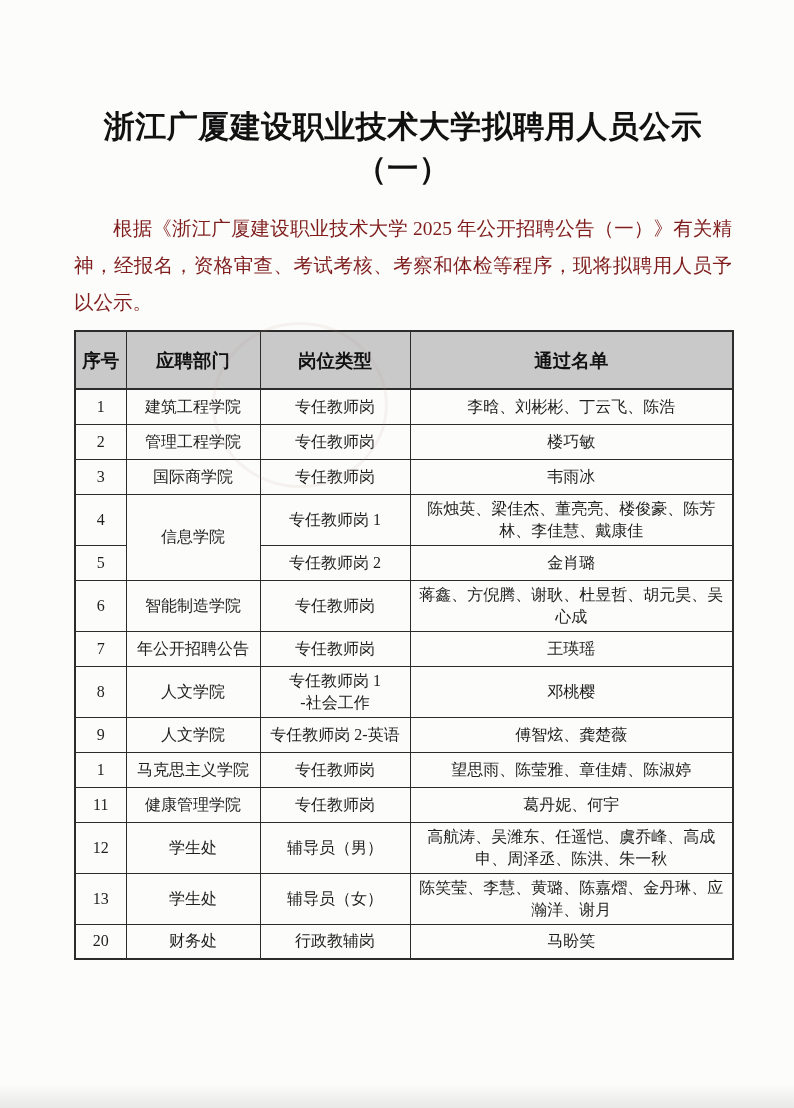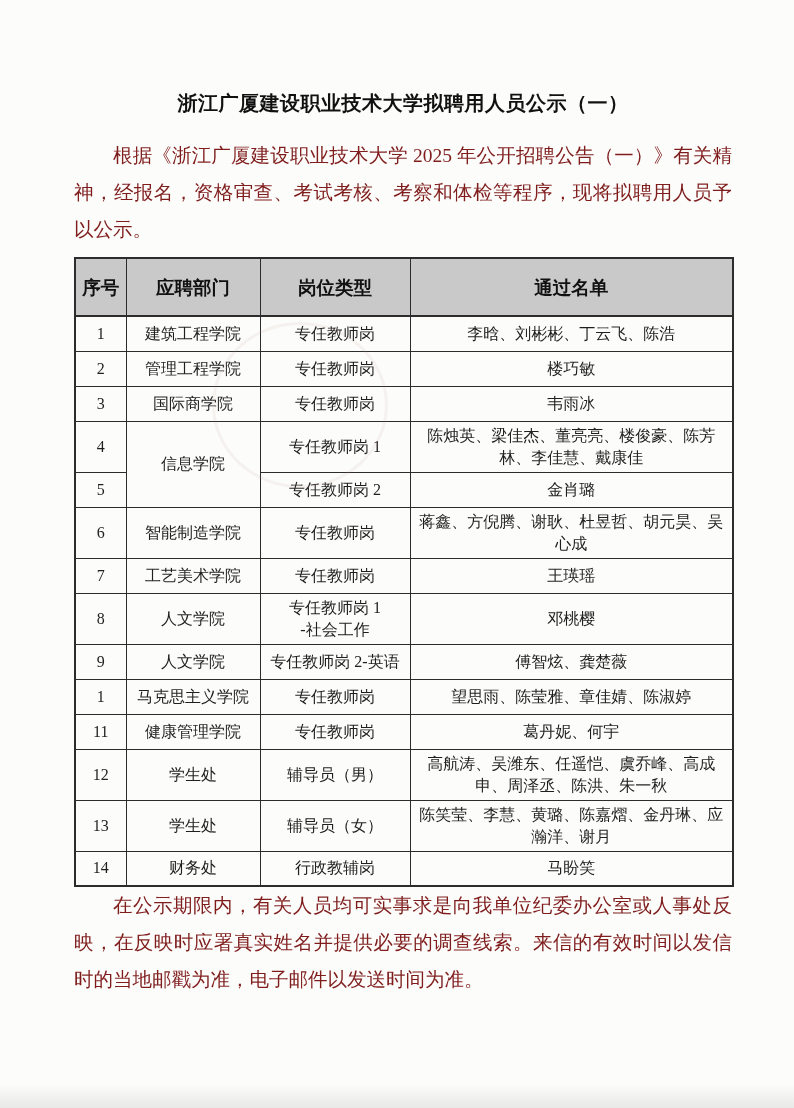--- a/index.html
+++ b/index.html
@@ -13,22 +13,22 @@
     height: 1108px;
     margin: 0 auto;
     background: #fcfcfa;
     overflow: hidden;
     font-family: "Liberation Serif", "DejaVu Serif", serif;
     color: #1f1f1f;
     box-sizing: border-box;
     padding: 90px 62px 0 74px;
   }
   .doc-title {
-    margin: 0;
-    font-size: 20px;
+    margin: 16px;
+    font-size: 31px;
     font-weight: bold;
     text-align: center;
     letter-spacing: 0.5px;
     color: #111;
   }
   .body-text {
     margin: 0;
     font-size: 19.5px;
     line-height: 37px;
     text-align: justify;
@@ -144,21 +144,21 @@
         <td class="c-names">金肖璐</td>
       </tr>
       <tr>
         <td class="c-no">6</td>
         <td class="c-dept">智能制造学院</td>
         <td class="c-pos">专任教师岗</td>
         <td class="c-names">蒋鑫、方倪腾、谢耿、杜昱哲、胡元昊、吴心成</td>
       </tr>
       <tr>
         <td class="c-no">7</td>
-        <td class="c-dept">工艺美术学院</td>
+        <td class="c-dept">年公开招聘公告</td>
         <td class="c-pos">专任教师岗</td>
         <td class="c-names">王瑛瑶</td>
       </tr>
       <tr>
         <td class="c-no">8</td>
         <td class="c-dept">人文学院</td>
         <td class="c-pos">专任教师岗 1
 -社会工作</td>
         <td class="c-names">邓桃樱</td>
       </tr>
@@ -186,25 +186,24 @@
         <td class="c-pos">辅导员（男）</td>
         <td class="c-names">高航涛、吴潍东、任遥恺、虞乔峰、高成申、周泽丞、陈洪、朱一秋</td>
       </tr>
       <tr>
         <td class="c-no">13</td>
         <td class="c-dept">学生处</td>
         <td class="c-pos">辅导员（女）</td>
         <td class="c-names">陈笑莹、李慧、黄璐、陈嘉熠、金丹琳、应瀚洋、谢月</td>
       </tr>
       <tr>
-        <td class="c-no">14</td>
+        <td class="c-no">20</td>
         <td class="c-dept">财务处</td>
         <td class="c-pos">行政教辅岗</td>
         <td class="c-names">马盼笑</td>
       </tr>
     </tbody>
   </table>
 
 
-  <p class="body-text indent">在公示期限内，有关人员均可实事求是向我单位纪委办公室或人事处反映，在反映时应署真实姓名并提供必要的调查线索。来信的有效时间以发信时的当地邮戳为准，电子邮件以发送时间为准。</p>
 
   <div class="bottom-shade"></div>
 </div>
 
 </body></html>

